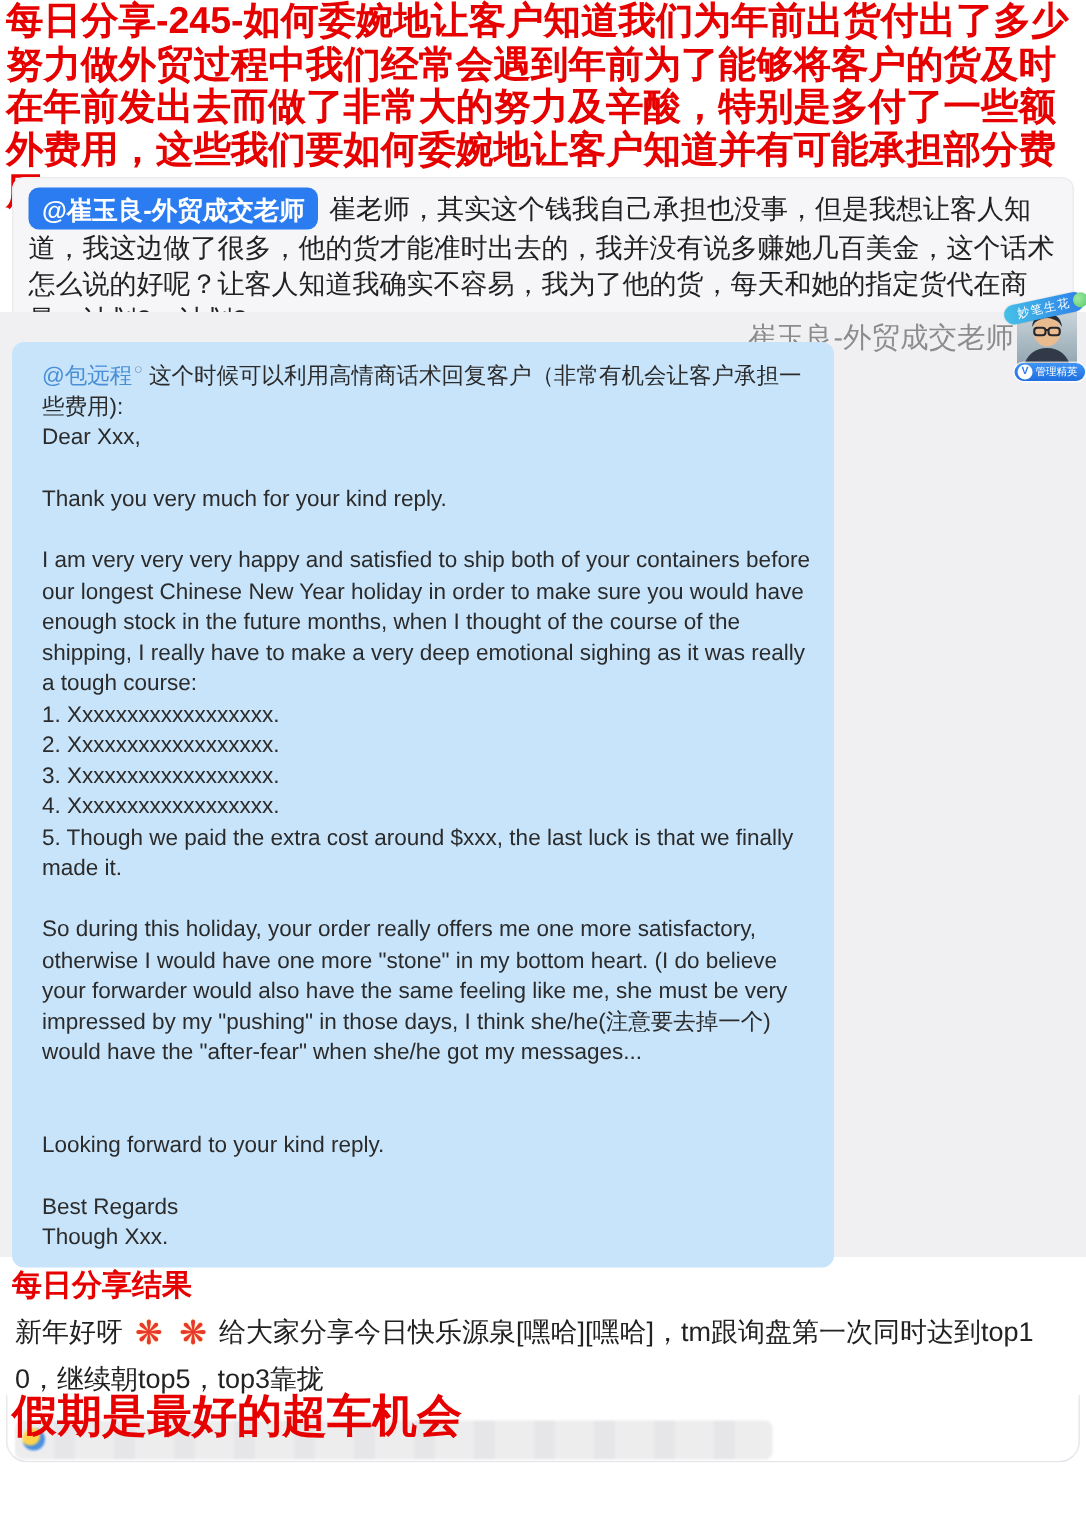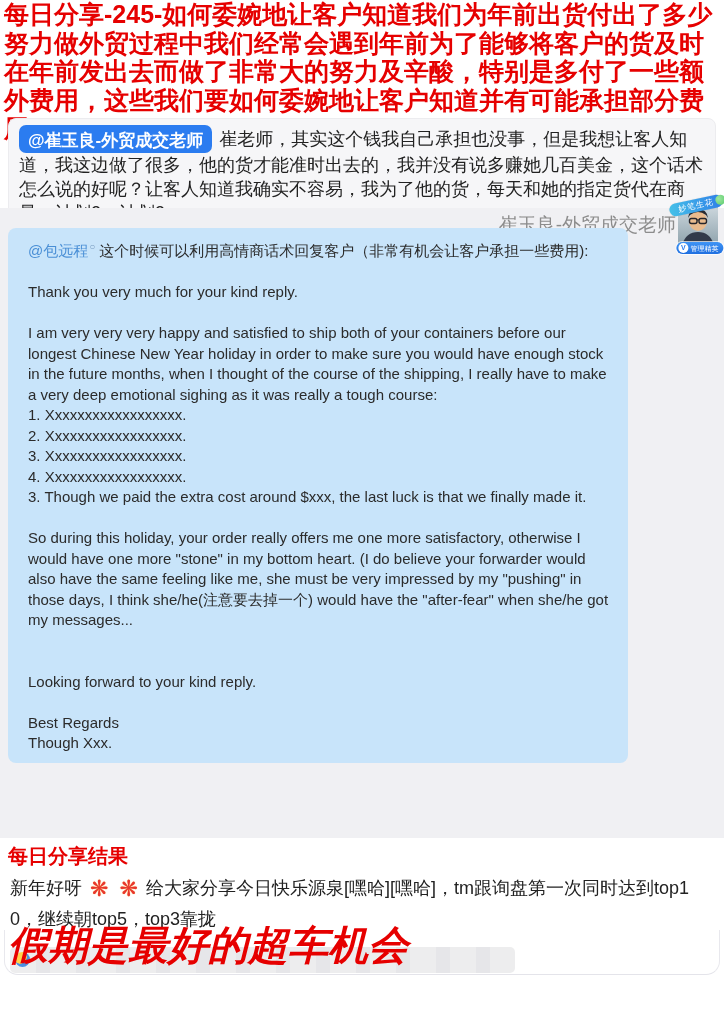--- a/index.html
+++ b/index.html
@@ -64,21 +64,21 @@
     border-radius:8px;padding:1px 5px 1px 2px;white-space:nowrap;
     box-shadow:0 0 0 1px rgba(255,255,255,.7);
   }
   .v-icon{
     width:10px;height:10px;border-radius:50%;background:#fff;color:#2b7cf0;
     font-size:7px;font-weight:bold;line-height:10px;text-align:center;flex:0 0 auto;
   }
   .badge-label{color:#fff;font-size:7px;line-height:9px;}
   
   .chat-bubble{
-    position:absolute;left:8px;top:20px;width:620px;
+    position:absolute;left:8px;top:20px;width:548px;
     background:var(--bubble_bg);border-radius:8px;
     padding:9px 16px 9px 20px;
     font-size:15px;line-height:20.5px;color:var(--text_dark);
   }
   .chat-bubble .para{min-height:20.5px;word-break:break-word;}
   .chat-bubble .spacer{height:20.5px;}
   .mention-link{color:var(--mention_blue);}
   .mention-mark{
     color:#7a9cc0;font-size:10px;vertical-align:6px;margin:0 4px 0 1px;
   }
@@ -98,23 +98,22 @@
     position:absolute;left:10px;top:106px;width:505px;height:26px;
     background:repeating-linear-gradient(90deg,#ededee 0 26px,#e6e6e9 26px 40px);
     border-radius:5px;filter:blur(0.7px);
   }
   .emoji-icon{
     position:absolute;left:5px;top:5px;width:15px;height:15px;border-radius:50%;
     background:radial-gradient(circle at 35% 35%,#ffd34d 45%,#4a90e2 48%);
   }
   .highlight-text{
     position:absolute;left:8px;top:86px;
-    font-size:40px;font-weight:bold;color:var(--red);line-height:36px;
+    font-size:30px;font-weight:bold;color:var(--red);line-height:36px;
     white-space:nowrap;
-    font-style:italic;
   }
   
   .card-bottom-edge{
     position:absolute;left:4px;top:930px;width:716px;height:45px;
     border-left:1px solid #e8e8ed;border-right:1px solid #e8e8ed;
     border-bottom:1px solid #e4e4ea;border-radius:0 0 14px 14px;
     pointer-events:none;
   }
 </style>
 </head>
@@ -154,29 +153,30 @@
       <span class="v-icon">V</span>
       <span class="badge-label">管理精英</span>
     </div>
   </div>
 
   <div class="chat-bubble">
     <div class="para">
       <span class="mention-link">@包远程</span><span class="mention-mark">○</span><span>这个时候可以利用高情商话术回复客户（非常有机会让客户承担一些费用):</span>
     </div>
     <div>
+        <div class="para">Dear Xxx,</div>
         <div class="spacer"></div>
         <div class="para">Thank you very much for your kind reply.</div>
         <div class="spacer"></div>
         <div class="para">I am very very very happy and satisfied to ship both of your containers before our longest Chinese New Year holiday in order to make sure you would have enough stock in the future months, when I thought of the course of the shipping, I really have to make a very deep emotional sighing as it was really a tough course:</div>
         <div class="para">1. Xxxxxxxxxxxxxxxxxx.</div>
         <div class="para">2. Xxxxxxxxxxxxxxxxxx.</div>
         <div class="para">3. Xxxxxxxxxxxxxxxxxx.</div>
         <div class="para">4. Xxxxxxxxxxxxxxxxxx.</div>
-        <div class="para">3. Though we paid the extra cost around $xxx, the last luck is that we finally made it.</div>
+        <div class="para">5. Though we paid the extra cost around $xxx, the last luck is that we finally made it.</div>
         <div class="spacer"></div>
         <div class="para">So during this holiday, your order really offers me one more satisfactory, otherwise I would have one more "stone" in my bottom heart. (I do believe your forwarder would also have the same feeling like me, she must be very impressed by my "pushing" in those days, I think she/he(注意要去掉一个) would have the "after-fear" when she/he got my messages...</div>
         <div class="spacer"></div>
         <div class="spacer"></div>
         <div class="para">Looking forward to your kind reply.</div>
         <div class="spacer"></div>
         <div class="para">Best Regards</div>
         <div class="para">Though Xxx.</div>
       </div>
   </div>

